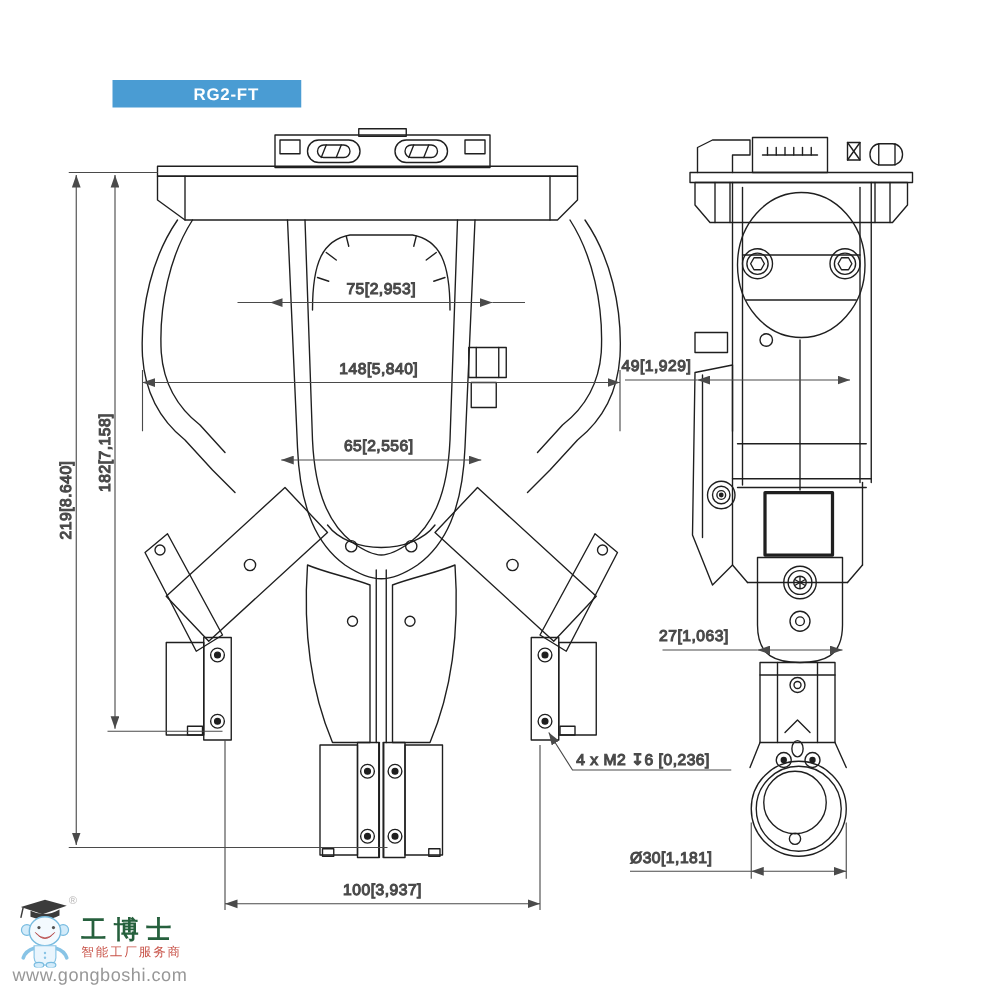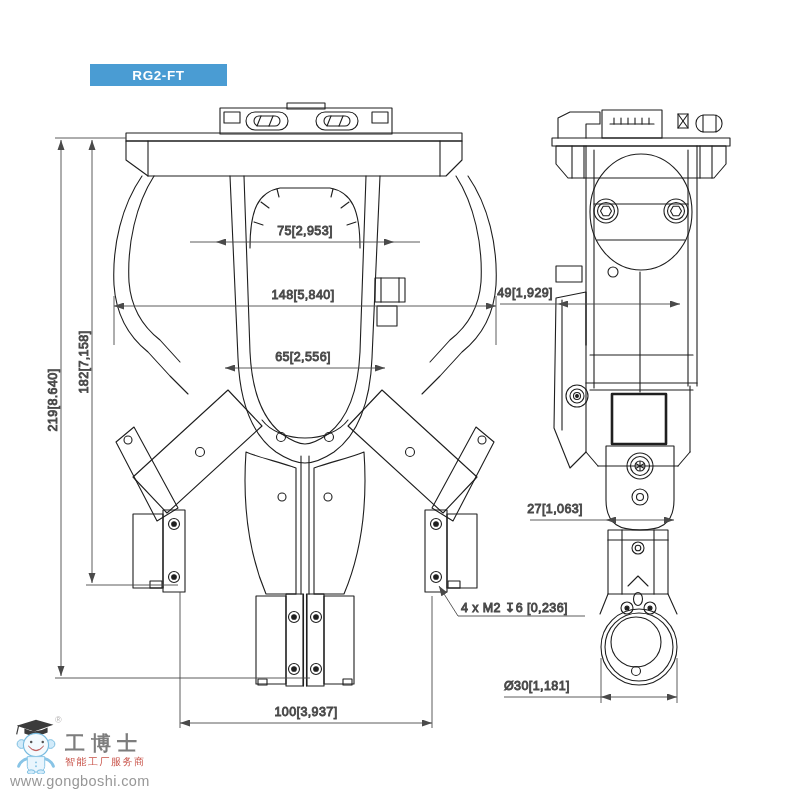--- a/index.html
+++ b/index.html
@@ -1,26 +1,26 @@
 <!DOCTYPE html>
 <html><head>
 <meta charset="utf-8">
 <style>
   html,body{margin:0;padding:0;background:#ffffff;width:800px;height:800px;overflow:hidden;
     font-family:"Liberation Sans", sans-serif;}
   .stage{position:relative;width:800px;height:800px;background:#fff;}
-  .badge{position:absolute;left:90px;top:64px;width:137px;height:22px;
+  .badge{position:absolute;left:90px;top:64px;width:120px;height:22px;
     display:flex;align-items:center;justify-content:center;
-    color:#fff;font-size:13.5px;font-weight:bold;letter-spacing:.6px;}
+    color:#fff;font-size:13.5px;font-weight:bold;letter-spacing:.6px;padding-left:31px;}
   svg text{font-family:"Liberation Sans", sans-serif;font-size:12.5px;fill:#4a4a4a;letter-spacing:.4px;}
   .drawing{position:absolute;left:0;top:0;}
   
   .watermark{position:absolute;left:8px;top:712px;width:180px;height:84px;opacity:.92;}
   .wm-reg{position:absolute;left:47px;top:3px;font-size:9px;color:#b0aeae;}
-  .wm-brand{position:absolute;left:57px;top:18px;font-size:20px;color:#737373;
+  .wm-brand{position:absolute;left:57px;top:18px;font-size:20px;color:#14532d;
     letter-spacing:6px;font-weight:bold;font-family:"DejaVu Serif", serif;}
   .wm-tagline{position:absolute;left:57px;top:43px;font-size:10px;letter-spacing:1.5px;}
   .wm-url{position:absolute;left:2px;top:61px;font-size:14.5px;color:#8f8f8f;font-weight:normal;letter-spacing:.4px;}
   .wm-mascot{position:absolute;left:2px;top:4px;width:52px;height:58px;}
 </style>
 </head>
 <body>
 
 <div class="stage">
 

